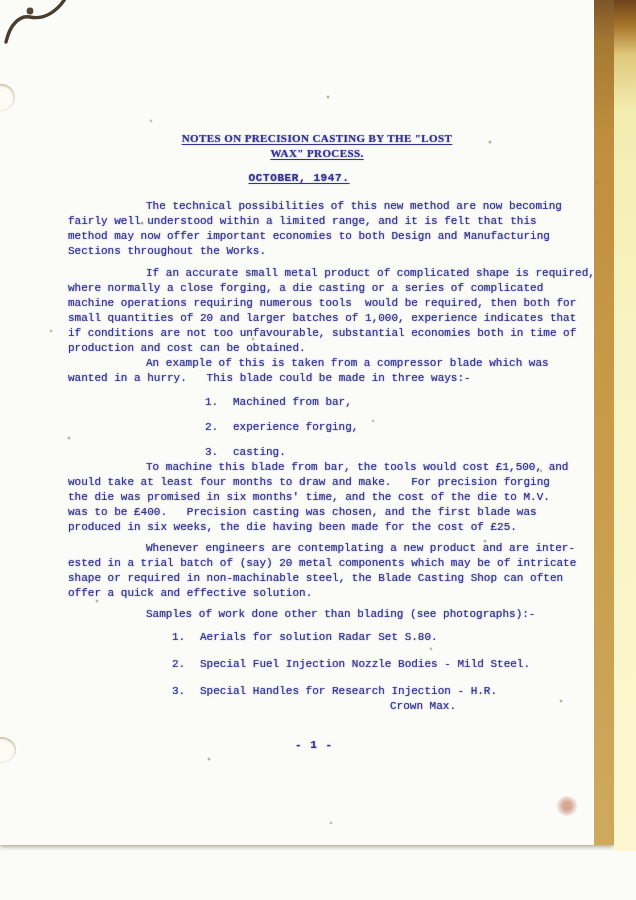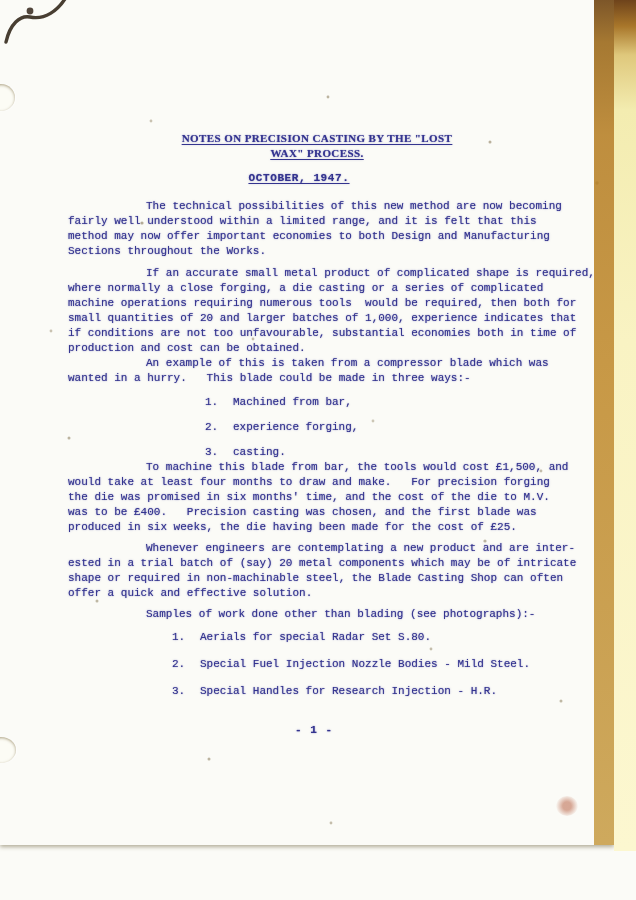--- a/index.html
+++ b/index.html
@@ -135,24 +135,25 @@
 the die was promised in six months' time, and the cost of the die to M.V.
 was to be £400.   Precision casting was chosen, and the first blade was
 produced in six weeks, the die having been made for the cost of £25.</p>
       <p class="para p6">Whenever engineers are contemplating a new product and are inter-
 ested in a trial batch of (say) 20 metal components which may be of intricate
 shape or required in non-machinable steel, the Blade Casting Shop can often
 offer a quick and effective solution.</p>
       <p class="para p7">Samples of work done other than blading (see photographs):-</p>
 
       <ul class="list list2">
-        <li><span class="num">1.</span><span>Aerials for special Radar Set S.80.</span></li>
+        <li><span class="num">1.</span><span>Aerials for solution Radar Set S.80.</span></li>
         <li><span class="num">2.</span><span>Special Fuel Injection Nozzle Bodies - Mild Steel.</span></li>
         <li><span class="num">3.</span><span>Special Handles for Research Injection - H.R.</span></li>
       </ul>
+      <div class="crown-line">Crown Max.</div>
 
       <div class="page-number">- 1 -</div>
 
     </div>
   </div>
 
   <div class="edge-band"></div>
   <div class="underlay-strip"></div>
 
 </div>

